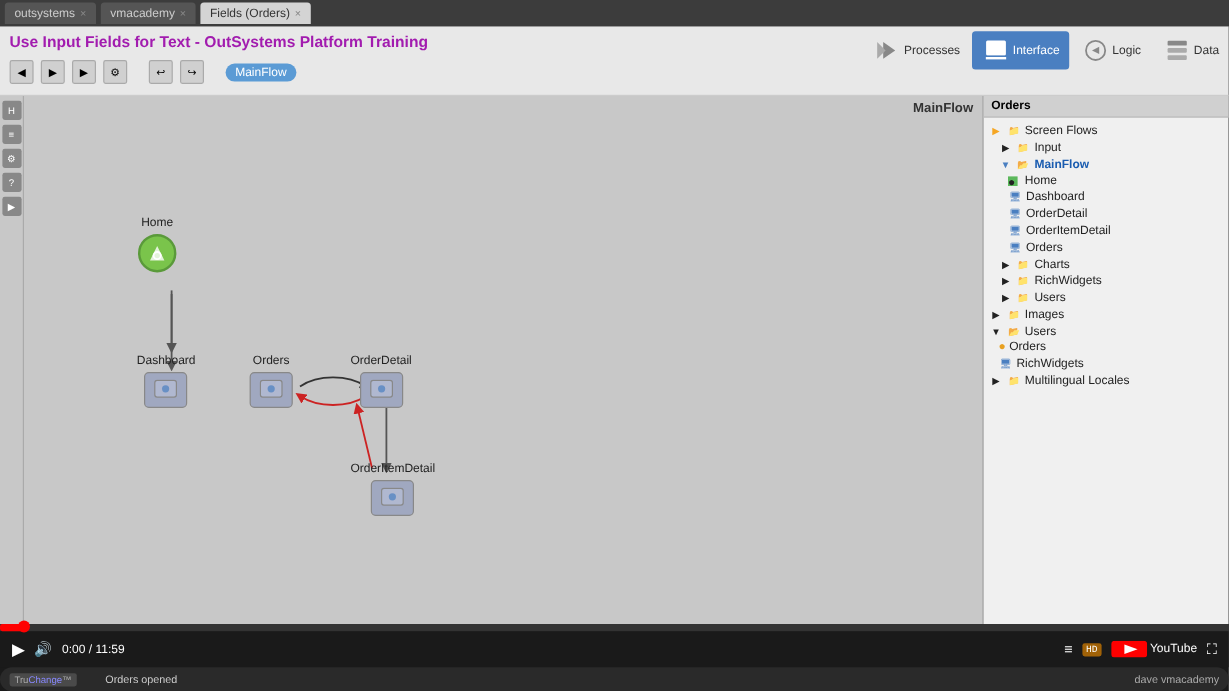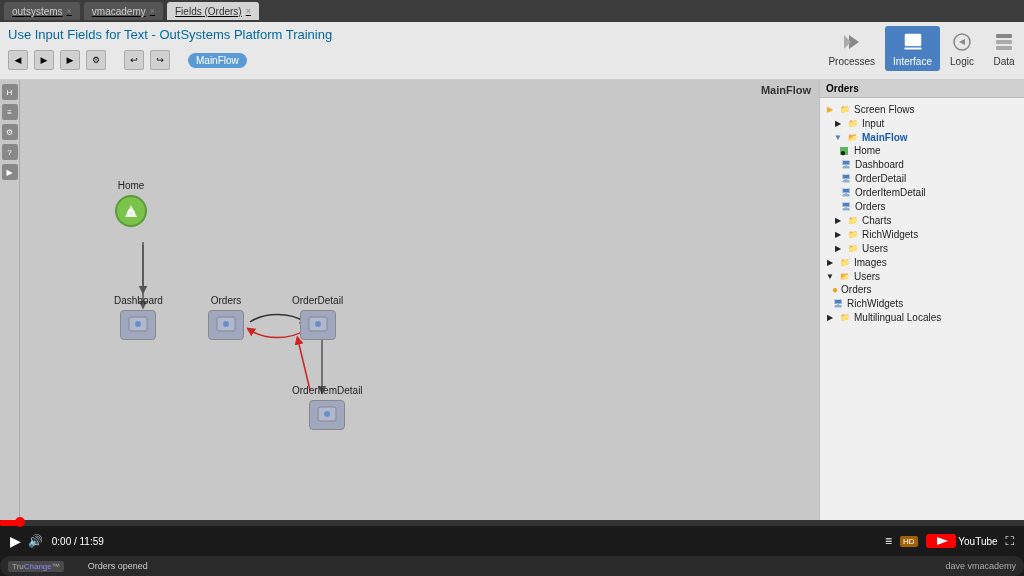--- a/index.html
+++ b/index.html
@@ -13,21 +13,20 @@
     }
 
     
     .browser-bar {
       height: 22px;
       background: #3c3c3c;
       display: flex;
       align-items: center;
       padding: 0 4px;
       gap: 4px;
-      text-decoration: underline;
     }
     .browser-tab {
       background: #555;
       color: #ccc;
       font-size: 10px;
       padding: 2px 8px;
       border-radius: 3px 3px 0 0;
       display: flex;
       align-items: center;
       gap: 4px;
@@ -56,37 +55,37 @@
       background: #e8e8e8;
       border-bottom: 1px solid #ccc;
       display: flex;
       align-items: center;
       padding: 0 8px;
       gap: 8px;
       position: relative;
     }
     .ide-title {
       font-size: 13px;
-      font-weight: normal;
-      color: #0369a1;
+      font-weight: bold;
+      color: #a21caf;
       flex: 1;
     }
     .ide-top-buttons {
       display: flex;
       gap: 2px;
       position: absolute;
       right: 0;
       top: 0;
       height: 58px;
       align-items: flex-start;
       padding-top: 4px;
     }
     .top-btn {
       display: flex;
-      flex-direction: column;
+      flex-direction: row;
       align-items: center;
       padding: 4px 8px;
       cursor: pointer;
       font-size: 10px;
       color: #333;
       gap: 2px;
       text-align: right;
     }
     .top-btn.active {
       background: #4a7fc1;
@@ -306,20 +305,21 @@
     .time-display {
       color: white;
       font-size: 10px;
     }
     .hd-badge {
       background: #a16207;
       color: white;
       font-size: 8px;
       padding: 1px 3px;
       border-radius: 2px;
+      font-family: Liberation Mono, monospace;
     }
     .fullscreen-btn {
       color: white;
       font-size: 12px;
       cursor: pointer;
     }
 
     .captions-btn {
       color: white;
       font-size: 10px;

